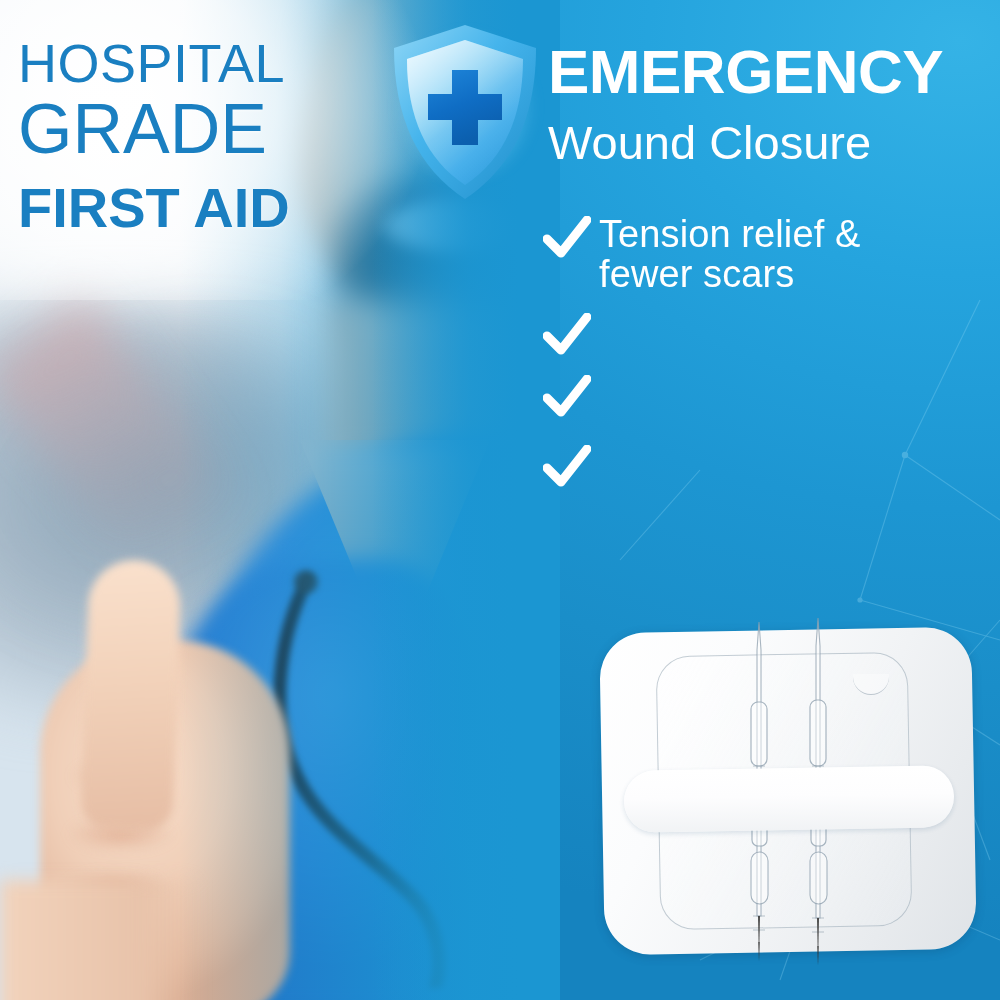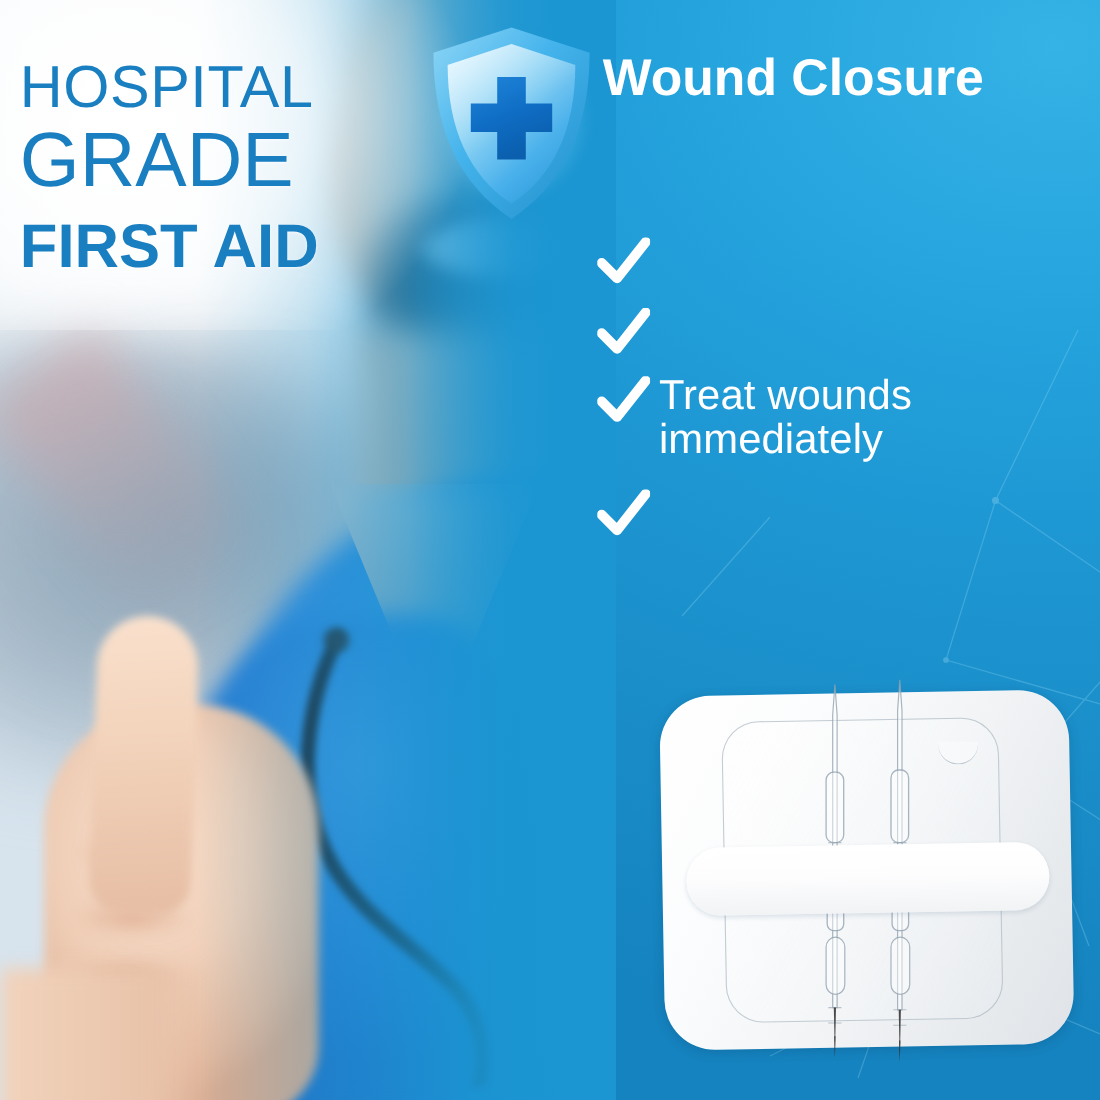--- a/index.html
+++ b/index.html
@@ -155,37 +155,37 @@
     background:radial-gradient(75% 85% at 25% 35%, rgba(255,255,255,.92) 0%, rgba(255,255,255,.62) 52%, rgba(255,255,255,0) 100%);
     pointer-events:none;
   }
 
   
   .headline{
     position:absolute;left:18px;top:36px;width:420px;
     color:#1a7fc1;line-height:1;
     text-shadow:0 1px 3px rgba(255,255,255,.7);
   }
-  .hl-1{font-size:54px;font-weight:500;letter-spacing:.5px;margin-top:16px;}
+  .hl-1{font-size:54px;font-weight:500;letter-spacing:.5px;}
   .hl-2{font-size:70px;font-weight:400;letter-spacing:0px;margin-top:4px;}
   .hl-3{font-size:56px;font-weight:600;letter-spacing:0px;margin-top:16px;}
   .hl-4{font-size:41px;font-weight:400;letter-spacing:.5px;margin-top:7px;color:#1f86c6;}
 
   
   .shield{position:absolute;left:390px;top:22px;width:150px;height:180px;}
   .shield-glow{
     position:absolute;left:368px;top:4px;width:196px;height:214px;
     background:radial-gradient(50% 50% at 50% 48%, rgba(150,225,255,.75) 0%, rgba(140,220,255,.32) 48%, rgba(140,220,255,0) 72%);
     filter:blur(6px);
   }
 
   
   .rhead{position:absolute;left:548px;top:40px;width:452px;color:#fff;line-height:1.02;}
   .rhead-1{font-size:62px;font-weight:700;letter-spacing:-.5px;}
-  .rhead-2{font-size:47px;font-weight:700;letter-spacing:0px;margin-top:6px;}
+  .rhead-2{font-size:47px;font-weight:400;letter-spacing:0px;margin-top:16px;}
 
   
   .bullets{position:absolute;left:543px;top:214px;width:460px;}
   .bullet{display:flex;align-items:flex-start;margin-bottom:16px;}
   .bullet .tick{flex:0 0 auto;width:48px;height:46px;margin-right:8px;margin-top:2px;}
   .bullet .btxt{
     color:#fff;font-size:38px;line-height:1.06;font-weight:400;letter-spacing:.1px;
     white-space:pre-line;
   }
   .bullet.b2{margin-bottom:14px;}
@@ -331,49 +331,50 @@
         </linearGradient>
       </defs>
       <path d="M75 3 L146 26 C146 96, 122 146, 75 177 C28 146, 4 96, 4 26 Z" fill="url(#shOuter)"></path>
       <path d="M75 18 L133 37 C133 96, 113 138, 75 163 C37 138, 17 96, 17 37 Z" fill="url(#shInner)"></path>
       <path d="M75 18 L133 37 C133 96, 113 138, 75 163 C37 138, 17 96, 17 37 Z" fill="url(#shGloss)"></path>
       <path d="M62 48 h26 v24 h24 v26 h-24 v25 h-26 v-25 h-24 v-26 h24 z" fill="url(#crossG)"></path>
     </svg>
   </div>
 
   <div class="rhead nosel">
+    <div class="rhead-1">EMERGENCY</div>
     <div class="rhead-2">Wound Closure</div>
   </div>
 
   <div class="bullets nosel">
 
     <div class="bullet b1">
       <span class="tick">
         <svg width="48" height="46" viewBox="0 0 48 46">
           <path d="M4 23 L18 37 L44 4" fill="none" stroke="#ffffff" stroke-width="9" stroke-linecap="round" stroke-linejoin="round"></path>
         </svg>
       </span>
+      <span class="btxt">Tension relief &amp;
+fewer scars</span>
     </div>
 
     <div class="bullet b2">
       <span class="tick">
         <svg width="48" height="46" viewBox="0 0 48 46">
           <path d="M4 23 L18 37 L44 4" fill="none" stroke="#ffffff" stroke-width="9" stroke-linecap="round" stroke-linejoin="round"></path>
         </svg>
       </span>
     </div>
 
     <div class="bullet b3">
       <span class="tick">
         <svg width="48" height="46" viewBox="0 0 48 46">
           <path d="M4 23 L18 37 L44 4" fill="none" stroke="#ffffff" stroke-width="9" stroke-linecap="round" stroke-linejoin="round"></path>
         </svg>
       </span>
-      <span class="btxt">Treat wounds
-immediately</span>
     </div>
 
     <div class="bullet b4">
       <span class="tick">
         <svg width="48" height="46" viewBox="0 0 48 46">
           <path d="M4 23 L18 37 L44 4" fill="none" stroke="#ffffff" stroke-width="9" stroke-linecap="round" stroke-linejoin="round"></path>
         </svg>
       </span>
     </div>
 

